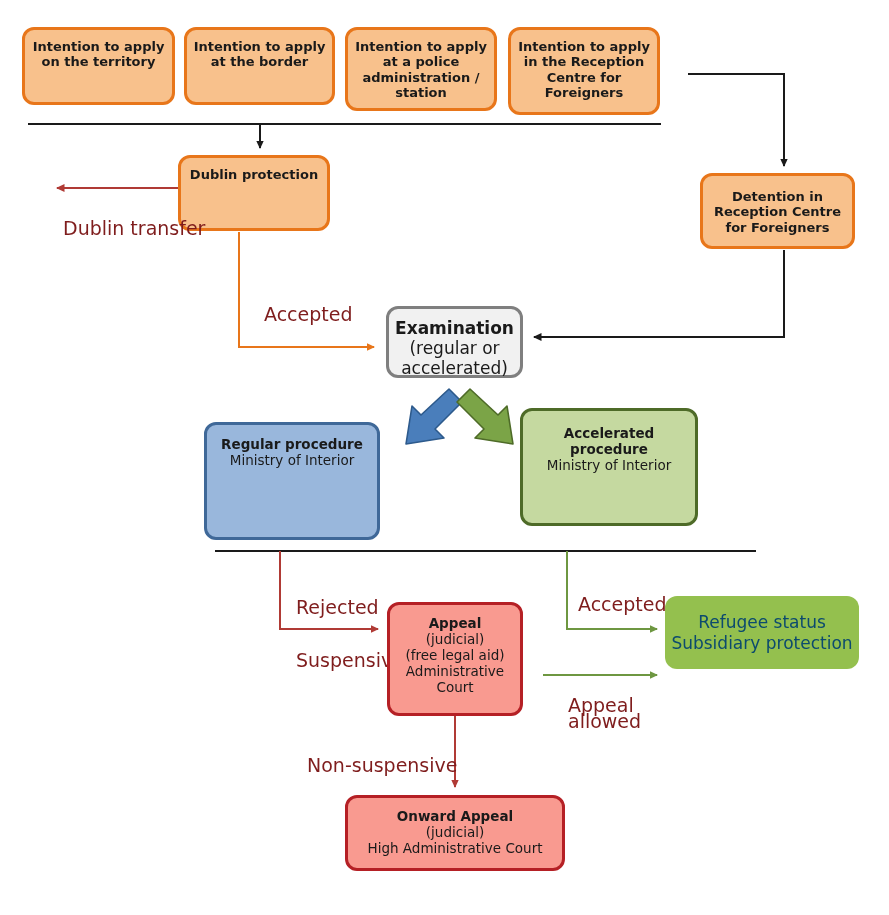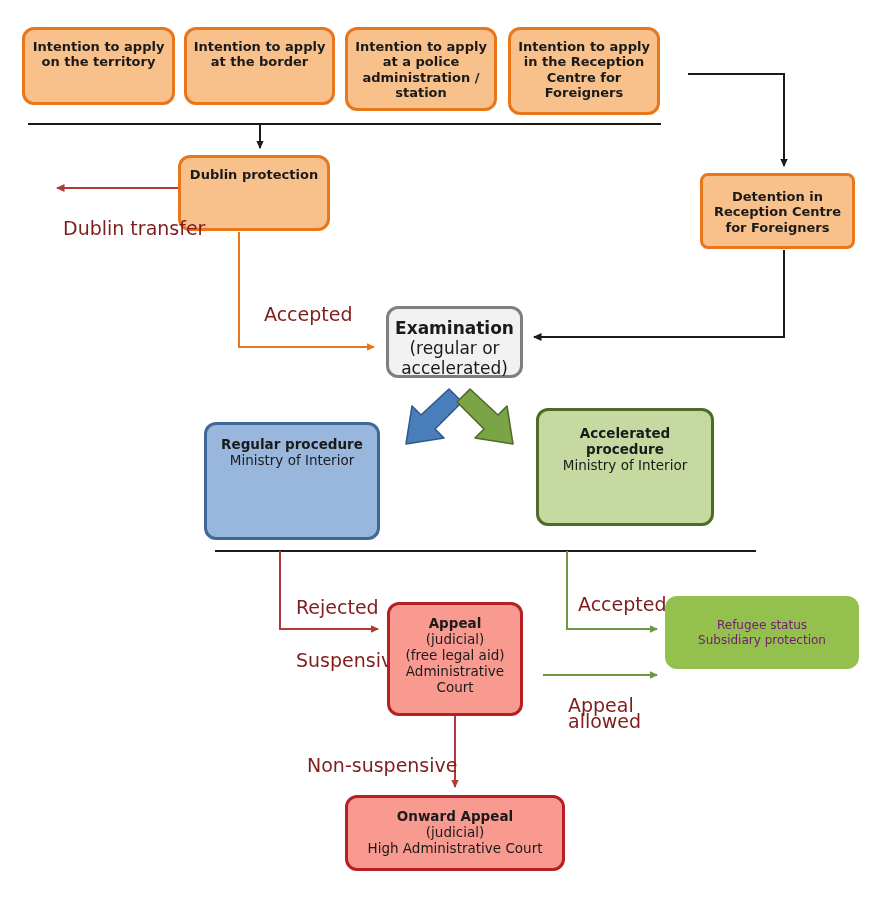--- a/index.html
+++ b/index.html
@@ -44,21 +44,21 @@
   }
   
   .n-orange {
     background: #f8c18c;
     border: 3px solid #e8761a;
     border-radius: 12px;
     justify-content: flex-start;
     padding-top: 9px;
     font-size: 13px;
   }
-  .n-orange.pad-more { padding-top: 13px; border-radius: 8px; }
+  .n-orange.pad-more { padding-top: 13px; }
   
   .n-grey {
     background: #f1f1f1;
     border: 3px solid #7f7f7f;
     border-radius: 12px;
     justify-content: flex-start;
     padding-top: 9px;
     font-size: 17px;
   }
   
@@ -78,22 +78,22 @@
     justify-content: flex-start;
     padding-top: 15px;
     font-size: 13.5px;
   }
   
   .n-greensolid {
     background: #94c04e;
     border: none;
     border-radius: 12px;
     justify-content: center;
-    font-size: 12px;
-    color: #701a75;
+    font-size: 17px;
+    color: #0c4a6e;
   }
   
   .n-red {
     background: #f99a90;
     border: 3px solid #b52025;
     border-radius: 12px;
     justify-content: flex-start;
     padding-top: 11px;
     font-size: 13.5px;
   }
@@ -199,21 +199,21 @@
     <span class="sub">accelerated)</span>
   </div>
 
   <div class="edge-label" style="left:264px; top:303px;">Accepted</div>
 
   <div class="node n-blue" style="left:204px; top:422px; width:176px; height:118px;">
     <span class="title">Regular procedure</span>
     <span class="sub">Ministry of Interior</span>
   </div>
 
-  <div class="node n-green" style="left:536px; top:408px; width:178px; height:118px;">
+  <div class="node n-green" style="left:520px; top:408px; width:178px; height:118px;">
     <span class="title">Accelerated</span>
     <span class="title">procedure</span>
     <span class="sub">Ministry of Interior</span>
   </div>
 
   <div class="edge-label" style="left:296px; top:596px;">Rejected</div>
 
   <div class="edge-label" style="left:284px; top:649px;margin-left:12px;">Suspensive</div>
 
   <div class="edge-label" style="left:578px; top:593px;">Accepted</div>

